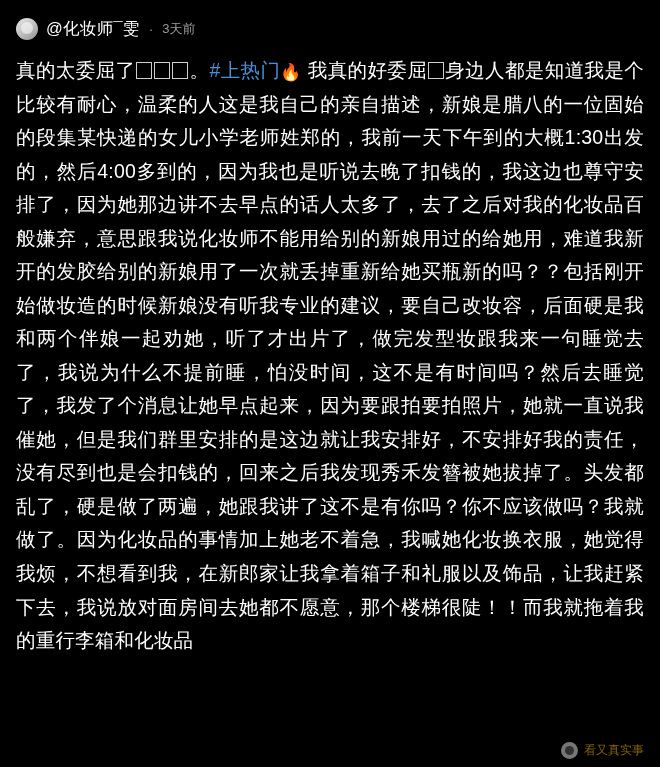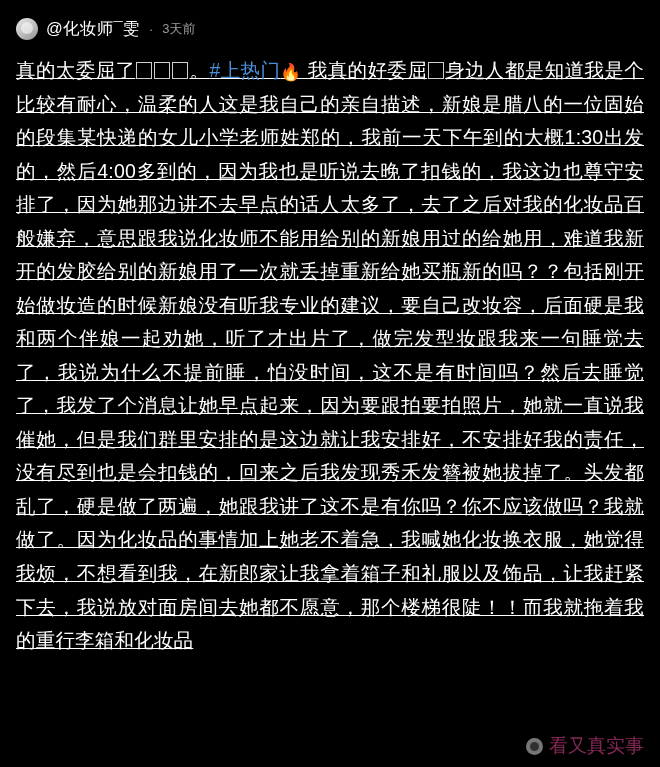--- a/index.html
+++ b/index.html
@@ -65,21 +65,20 @@
     white-space: nowrap;
   }
   .body-text {
     font-size: 19.5px;
     line-height: 1.72;
     color: #ffffff;
     text-align: justify;
     text-justify: inter-ideograph;
     letter-spacing: 0.2px;
     word-break: break-all;
-    text-decoration: underline;
   }
   .topic-tag {
     color: #4a90d9;
   }
   .fire-icon {
     font-size: 17px;
     vertical-align: -1px;
   }
   .tofu {
     display: inline-block;
@@ -111,22 +110,22 @@
     content: "";
     position: absolute;
     left: 4px;
     top: 4px;
     width: 9px;
     height: 9px;
     border-radius: 50%;
     background: #5a5a5a;
   }
   .wm-text {
-    font-size: 19px;
-    color: #ec4899;
+    font-size: 12px;
+    color: #eab308;
     white-space: nowrap;
   }
 </style>
 </head>
 <body>
 
 <div class="post">
 
   <div class="header">
     <div class="avatar"></div>

